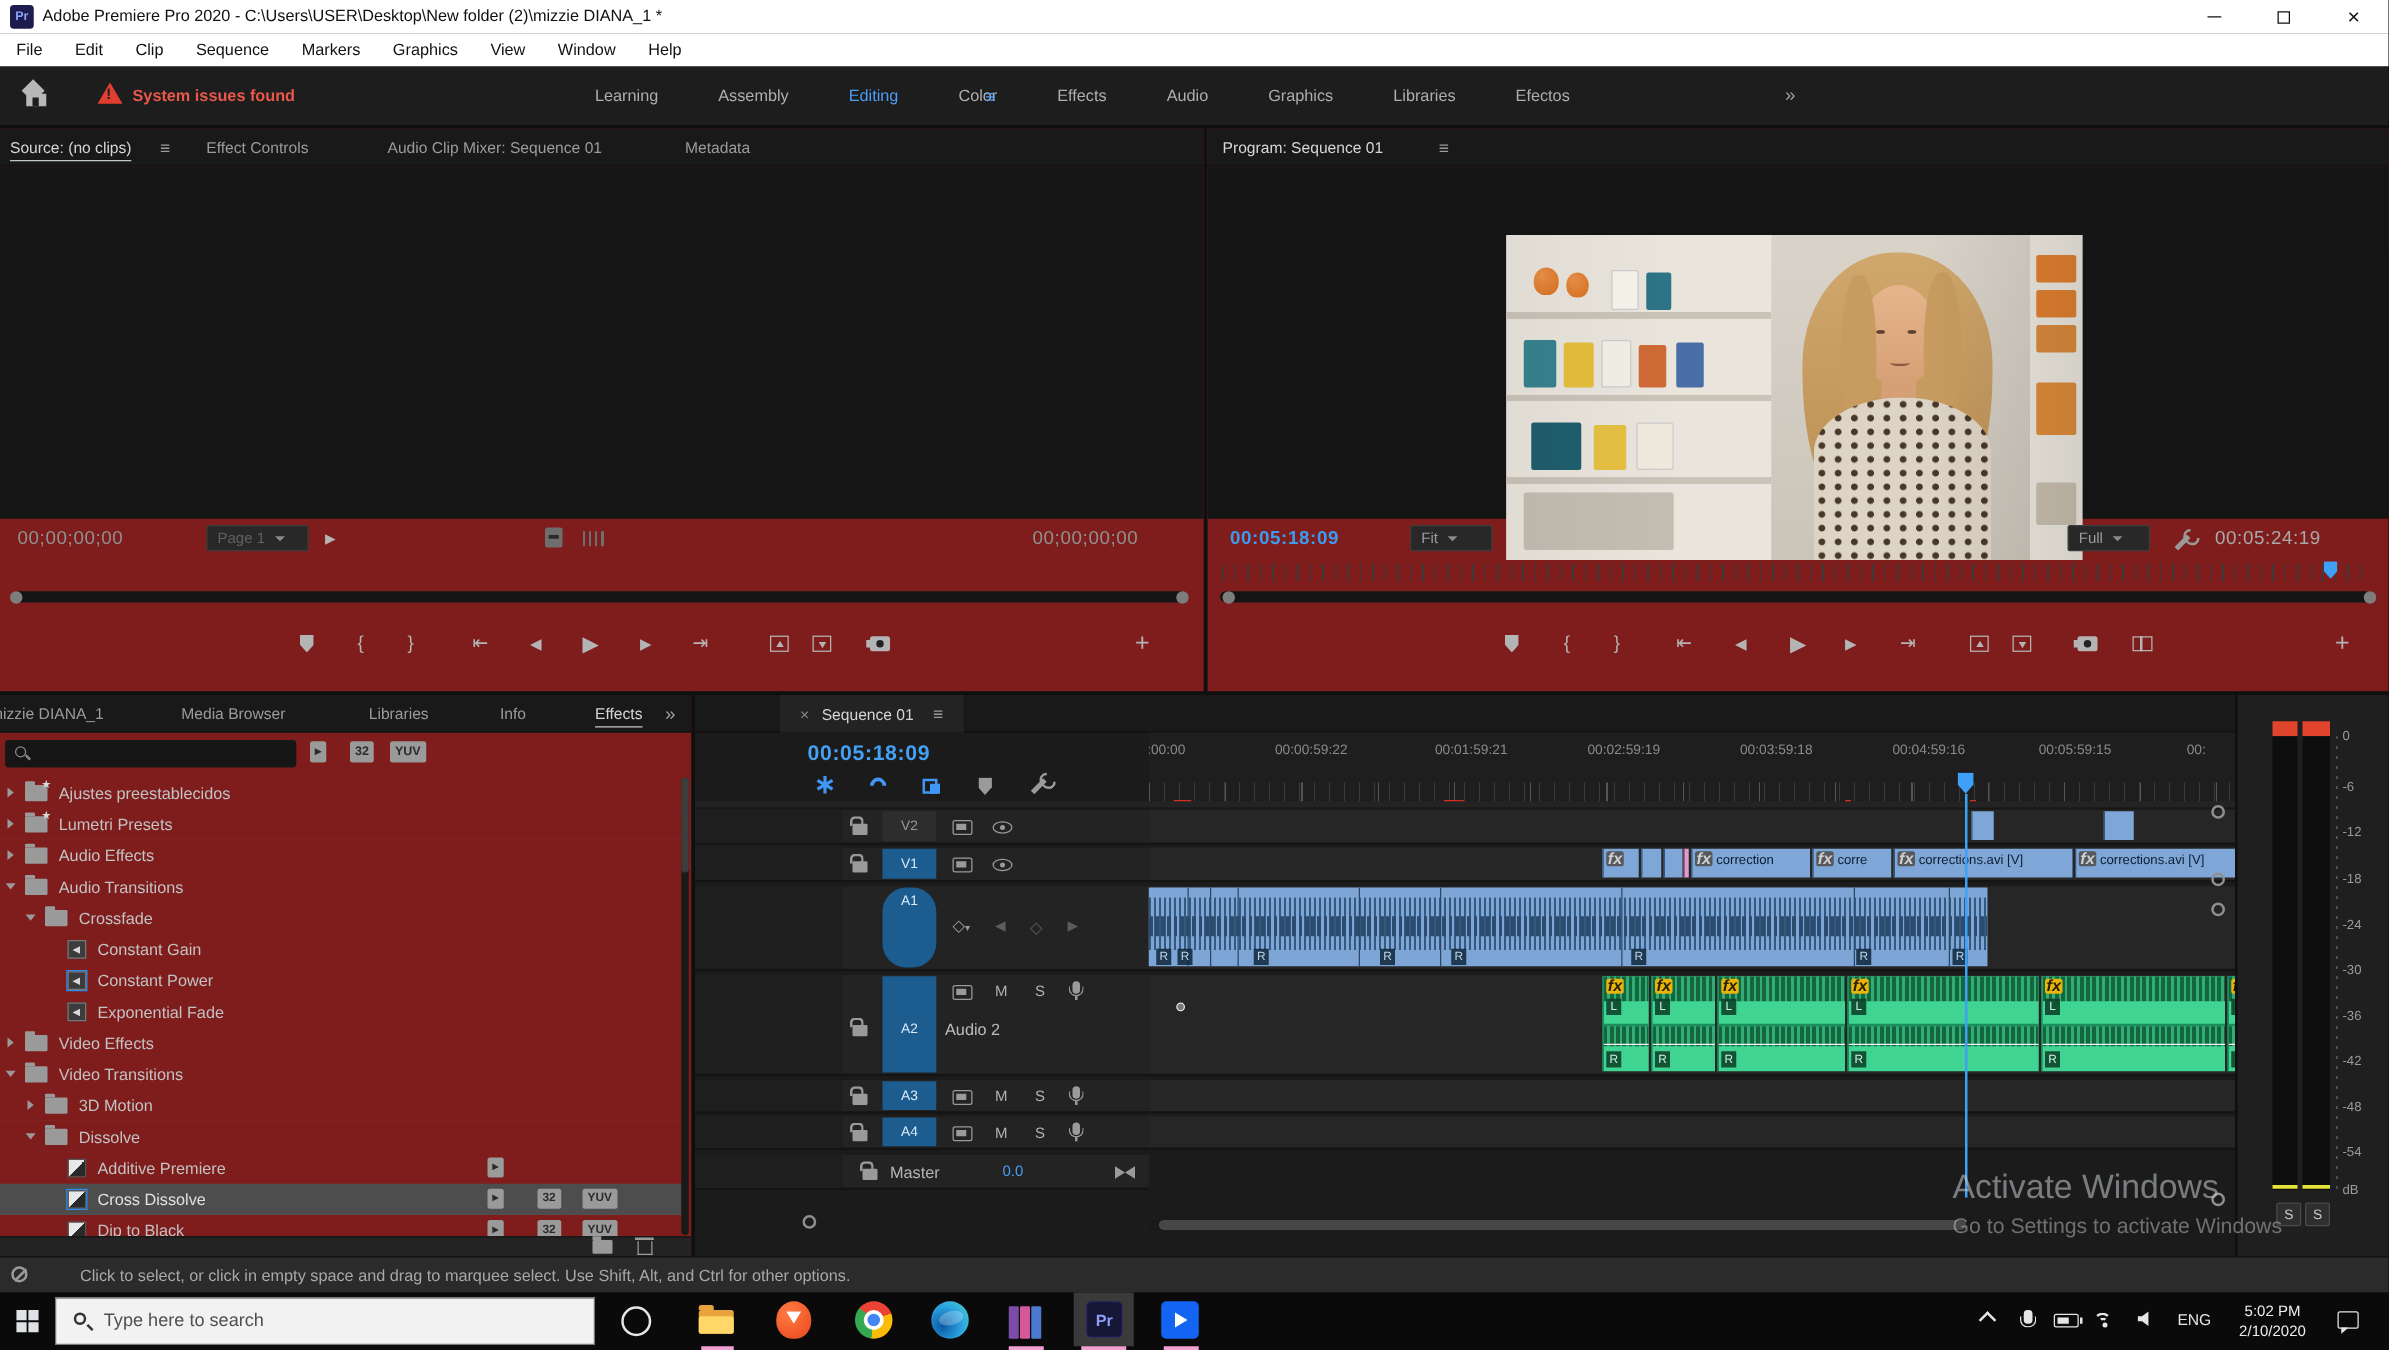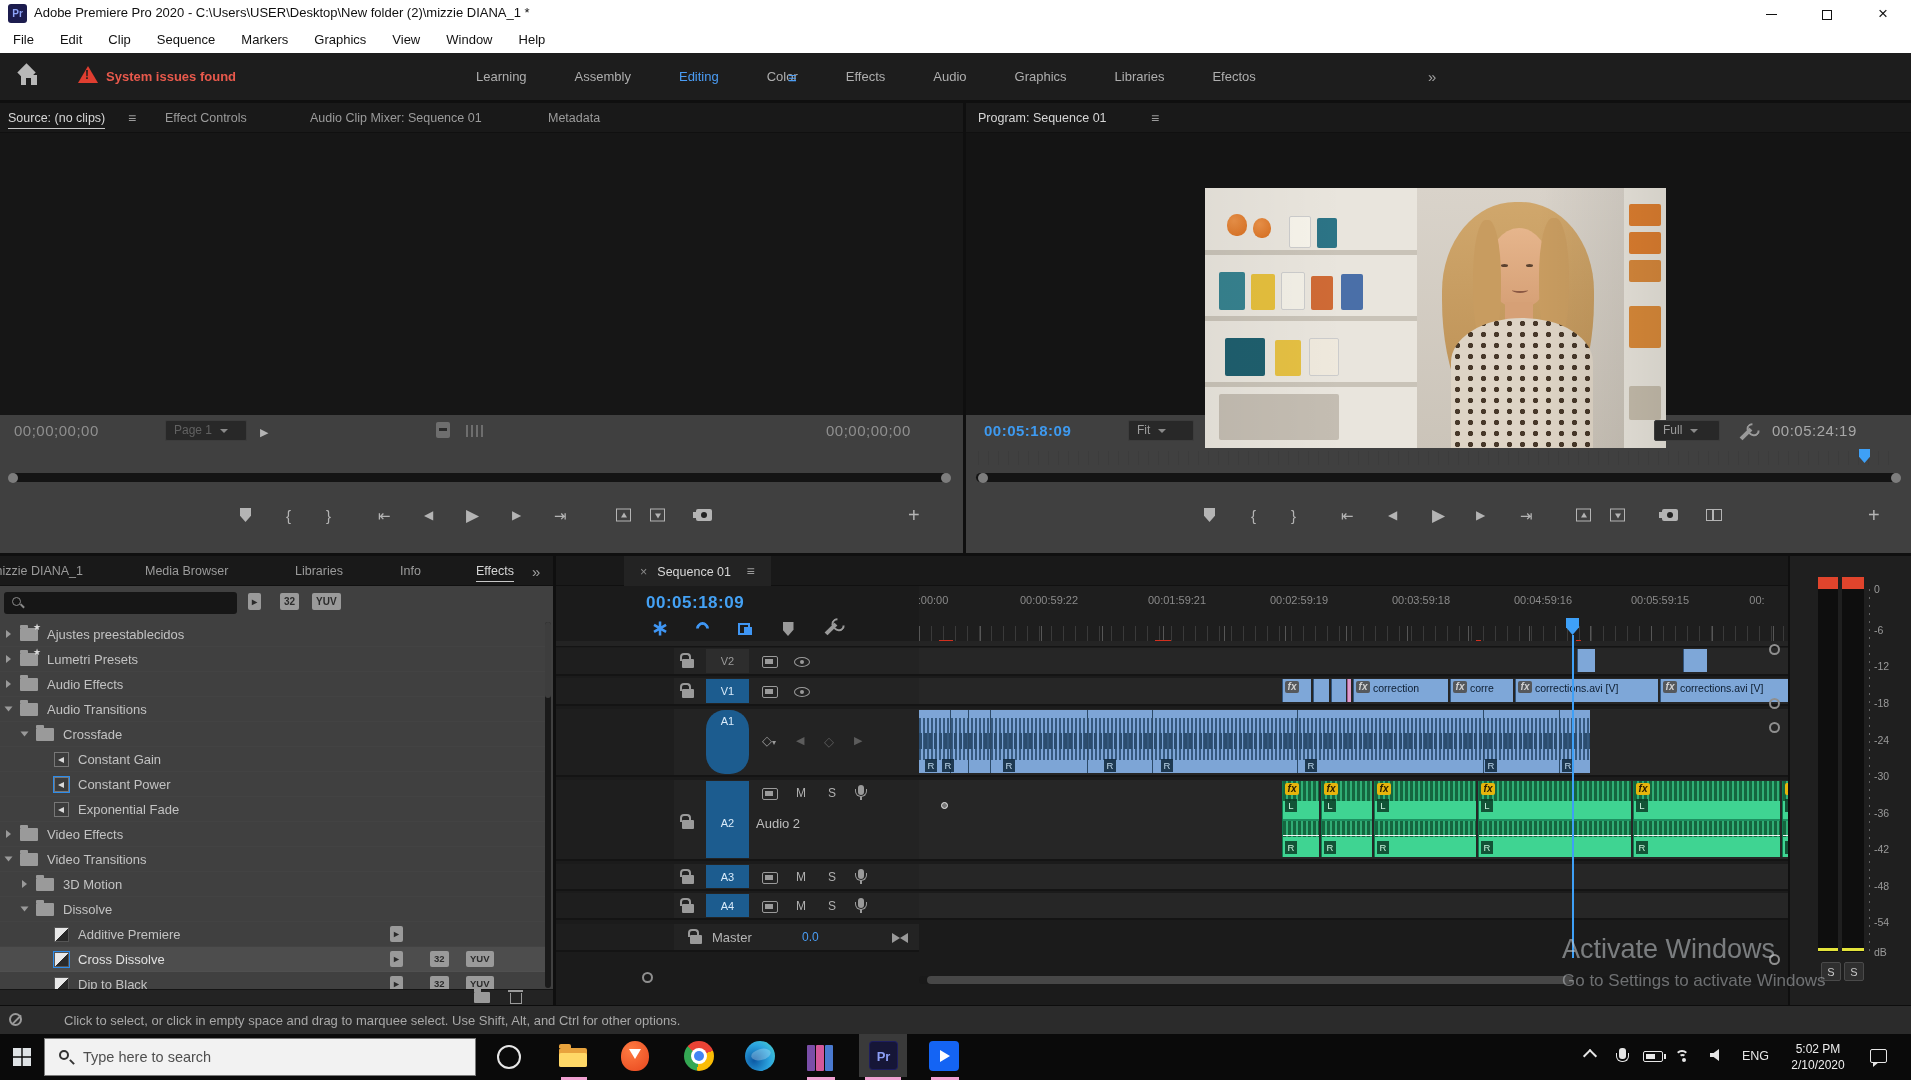--- a/index.html
+++ b/index.html
@@ -32,21 +32,21 @@
     border-right:10px solid transparent; border-bottom:17px solid #e03e30; }
   .warn-tri:after { content:"!"; position:absolute; left:-3px; top:2px; color:#1d1d1d; font-weight:bold; font-size:12px; }
   .warn-text { position:absolute; left:106px; top:16px; color:#e8594c; font-size:13px; font-weight:bold; }
   .ws-tabs { position:absolute; left:452px; top:0; height:47px; display:flex; align-items:center; }
   .ws-tab { padding:0 24px; font-size:13px; color:#aeaeae; cursor:default; }
   .ws-tab.active { color:#4b9df5; }
   .ws-menu { color:#4b9df5; font-size:15px; margin-left:-12px; margin-right:8px; }
   .ws-overflow { position:absolute; left:1428px; top:15px; color:#a0a0a0; font-size:15px; }
 
   
-  .panel { position:absolute; background:#404040; }
+  .panel { position:absolute; background:#7f1d1d; }
   .tabbar { position:absolute; left:0; top:0; right:0; height:30px; background:#191919; border-bottom:1px solid #101010; }
   .ptab { position:absolute; top:0; height:30px; line-height:30px; font-size:12.5px; color:#9b9b9b; white-space:nowrap; }
   .ptab.active { color:#d6d6d6; }
   .ptab.active .ul { position:absolute; left:0; right:0; bottom:4px; height:1px; background:#c8c8c8; }
   .pmenu { color:#9b9b9b; font-size:14px; }
 
   
   .viewer { position:absolute; left:0; top:30px; right:0; height:282px; background:#161616; }
   .tc-row { position:absolute; left:0; right:0; top:315px; height:26px; }
   .tc { font-size:15px; letter-spacing:.5px; color:#8f8f8f; position:absolute; top:4px; }
@@ -182,21 +182,21 @@
   .ms { position:absolute; color:#b0b0b0; font-size:12px; }
   .ic-mic { position:absolute; width:6px; height:10px; background:#9a9a9a; border-radius:3px; }
   .ic-mic:after { content:""; position:absolute; left:-3px; top:4px; width:10px; height:7px; border:1.5px solid #9a9a9a;
     border-top:none; border-radius:0 0 6px 6px; }
   .ic-mic:before { content:""; position:absolute; left:2px; top:11px; width:1.5px; height:4px; background:#9a9a9a; }
   .kf { position:absolute; color:#9a9a9a; font-size:13px; }
   .kf.dim { color:#5c5c5c; }
   .clip { position:absolute; top:1px; bottom:2px; background:#7ea7d8; border-left:1px solid #31557e; overflow:hidden; }
   .clip.pink { background:#df9ccb; border-left-color:#a05c8c; }
   .fxb { position:absolute; left:2px; top:2px; width:14px; height:12px; background:#55585c; border-radius:2px;
-    color:#d0d0d0; font-size:10px; font-style:italic; font-weight:bold; text-align:center; line-height:12px; }
+    color:#d0d0d0; font-size:13px; font-style:italic; font-weight:bold; text-align:center; line-height:12px; }
   .cliplabel { position:absolute; left:19px; top:3px; font-size:10.5px; color:#0d1d30; white-space:nowrap; }
   .a1band { position:absolute; top:1px; bottom:2px; background:#7da5d6; overflow:hidden; }
   .a1w1 { position:absolute; left:0; right:0; top:12%; bottom:20%;
     background:repeating-linear-gradient(90deg,#35597e 0 2px,transparent 2px 4px); }
   .a1w2 { position:absolute; left:0; right:0; top:36%; bottom:38%;
     background:repeating-linear-gradient(90deg,#2b4c6e 0 3px,transparent 3px 5px); }
   .a1cut { position:absolute; top:0; bottom:0; width:1px; background:#2c4a68; }
   .rlab { position:absolute; bottom:3px; width:12px; height:13px; background:rgba(13,38,58,.85); color:#bcd6ea;
     font-size:9.5px; text-align:center; line-height:13px; }
   .a2clip { position:absolute; top:1px; bottom:2px; background:#3fd492; border-left:1px solid #0f7a4e; overflow:hidden; }

